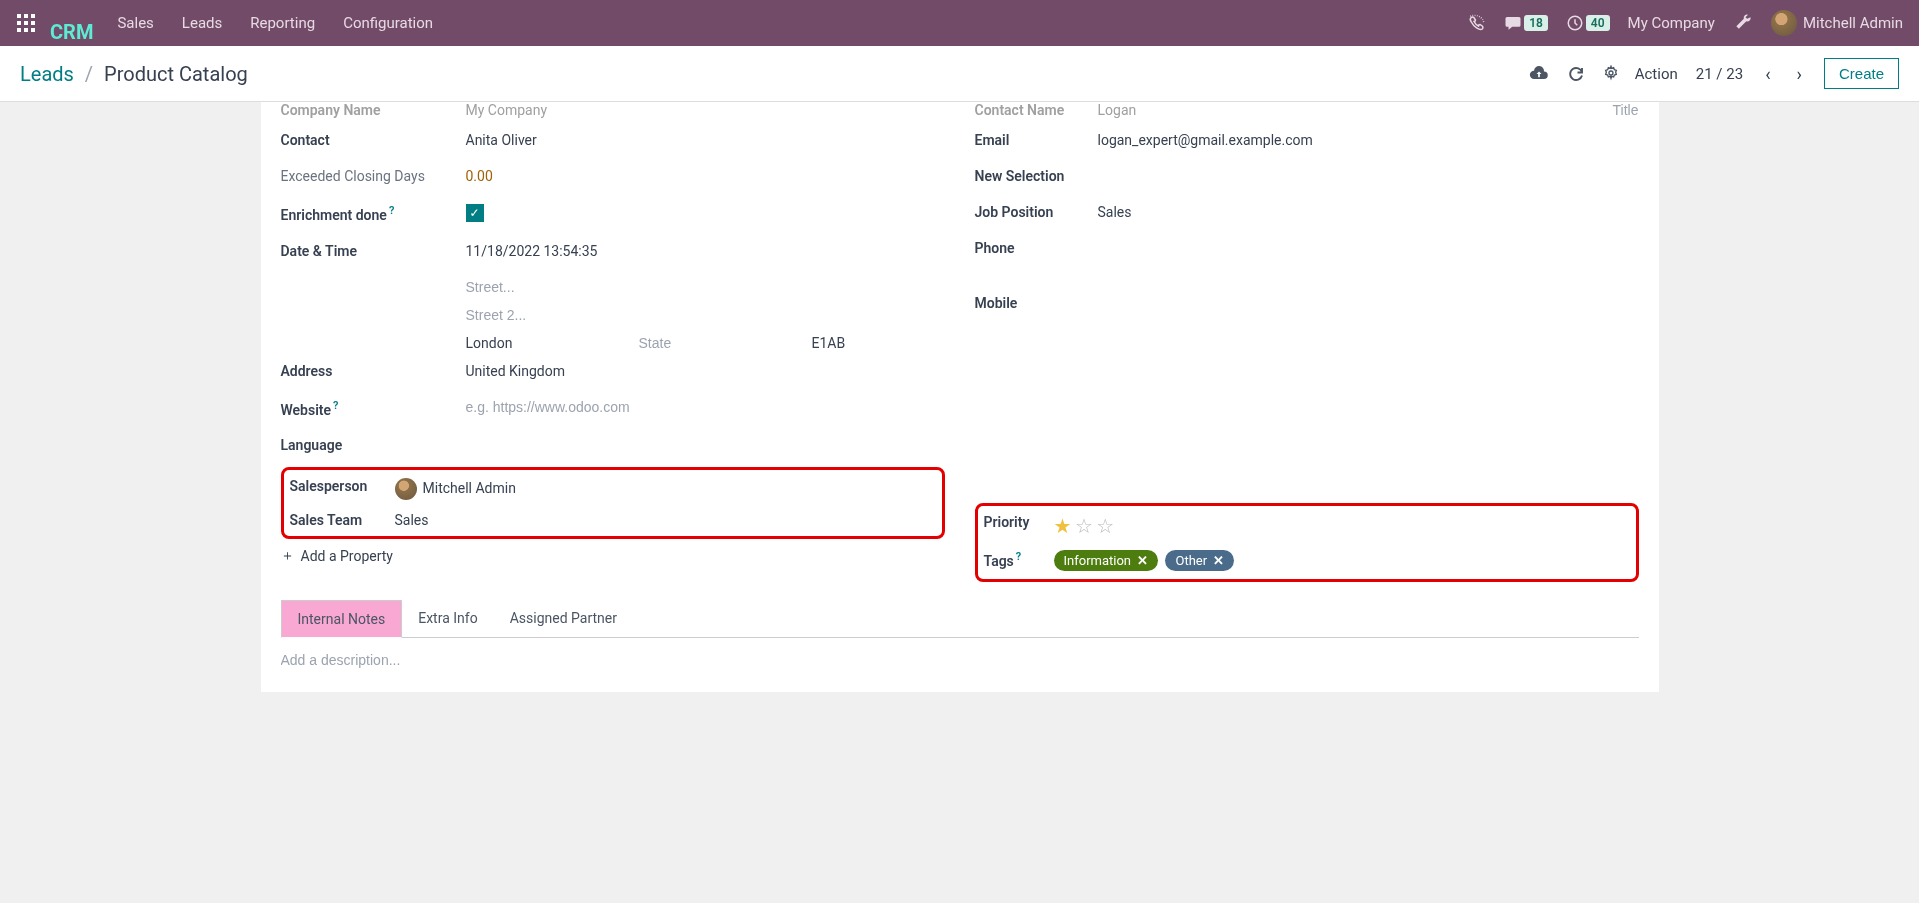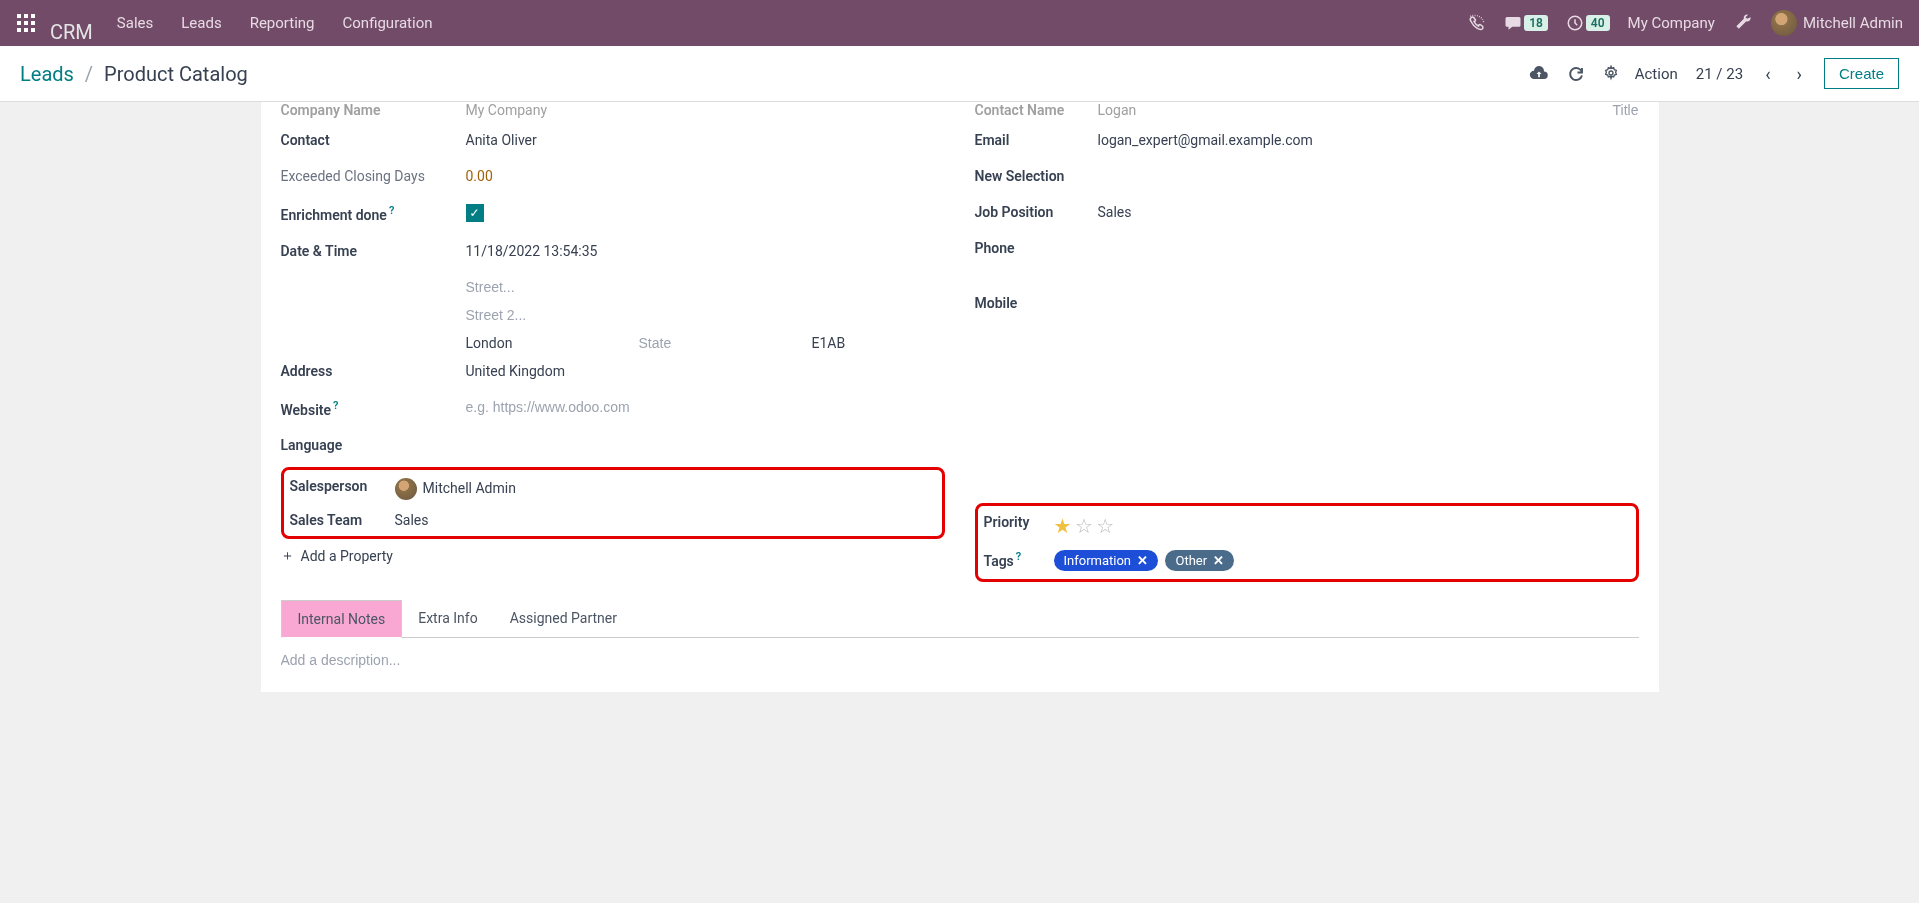--- a/index.html
+++ b/index.html
@@ -1,20 +1,20 @@
 <!DOCTYPE html>
 <html><head>
 <meta charset="utf-8">
 <style>
   * { box-sizing: border-box; margin: 0; padding: 0; }
   body { font-family: -apple-system, BlinkMacSystemFont, "Segoe UI", Roboto, sans-serif; background: #f0f0f0; color: #374151; font-size: 14px; }
 
   .top-nav { background: #714b67; color: #fff; height: 46px; display: flex; align-items: center; padding: 0 16px; }
   .apps-icon { width: 20px; height: 20px; margin-right: 14px; cursor: pointer; }
-  .brand { font-size: 20px; font-weight: 400; margin-right: 24px; color: #e5e5e5; margin-top: 18px; }
+  .brand { font-size: 20px; font-weight: 700; margin-right: 24px; color: #5eead4; margin-top: 18px; }
   .nav-items { display: flex; gap: 28px; flex: 1; }
   .nav-item { color: #e8dae4; font-size: 15px; cursor: pointer; }
   .nav-right { display: flex; align-items: center; gap: 18px; }
   .nav-icon { color: #e8dae4; cursor: pointer; display: flex; align-items: center; }
   .badge { background: #d8f0e8; color: #1a6e5c; font-size: 12px; font-weight: 600; padding: 1px 5px; border-radius: 3px; margin-left: 2px; }
   .company-name { color: #e8dae4; font-size: 15px; }
   .avatar { width: 26px; height: 26px; border-radius: 50%; background: radial-gradient(circle at 40% 35%, #d4a574 25%, #8b6f47 28%, #6b5640); margin-right:6px; }
   .user-name { color: #e8dae4; font-size: 15px; }
   .avatar-sm { width: 22px; height: 22px; border-radius: 50%; background: radial-gradient(circle at 40% 35%, #d4a574 25%, #8b6f47 28%, #6b5640); display:inline-block; margin-right:6px; vertical-align:middle; }
 
@@ -48,21 +48,21 @@
   .addr-row3 { display:flex; gap:40px; }
   .addr-row3 > * { flex:1; }
 
   .highlight-box { border: 3px solid #e30000; border-radius: 8px; padding: 2px 6px; margin-top:4px; }
 
   .star { font-size: 20px; cursor: pointer; }
   .star-fill { color: #f0c040; }
   .star-empty { color: #bbb; }
 
   .tag { display:inline-flex; align-items:center; gap:6px; padding:3px 10px; border-radius:14px; font-size:13px; color:#fff; margin-right:4px; cursor:pointer; }
-  .tag-info { background:#1d4ed8; }
+  .tag-info { background:#4d7c0f; }
   .tag-other { background:#4a6b8a; }
   .tag-x { font-weight:bold; cursor:pointer; }
 
   .add-prop { color:#374151; font-size:14px; cursor:pointer; padding:8px 0; display:flex; align-items:center; gap:6px; }
 
   .tabs { display:flex; border-bottom:1px solid #ccc; margin-top:18px; }
   .tab { padding:10px 16px; cursor:pointer; font-size:14px; color:#4b5563; }
   .tab.active { background:#f9a8d4; border:1px solid #ccc; border-bottom:1px solid #fff; margin-bottom:-1px; }
   .notes-area { margin-top:14px; }
   .notes-area input { border:none; width:100%; font-size:14px; outline:none; }

